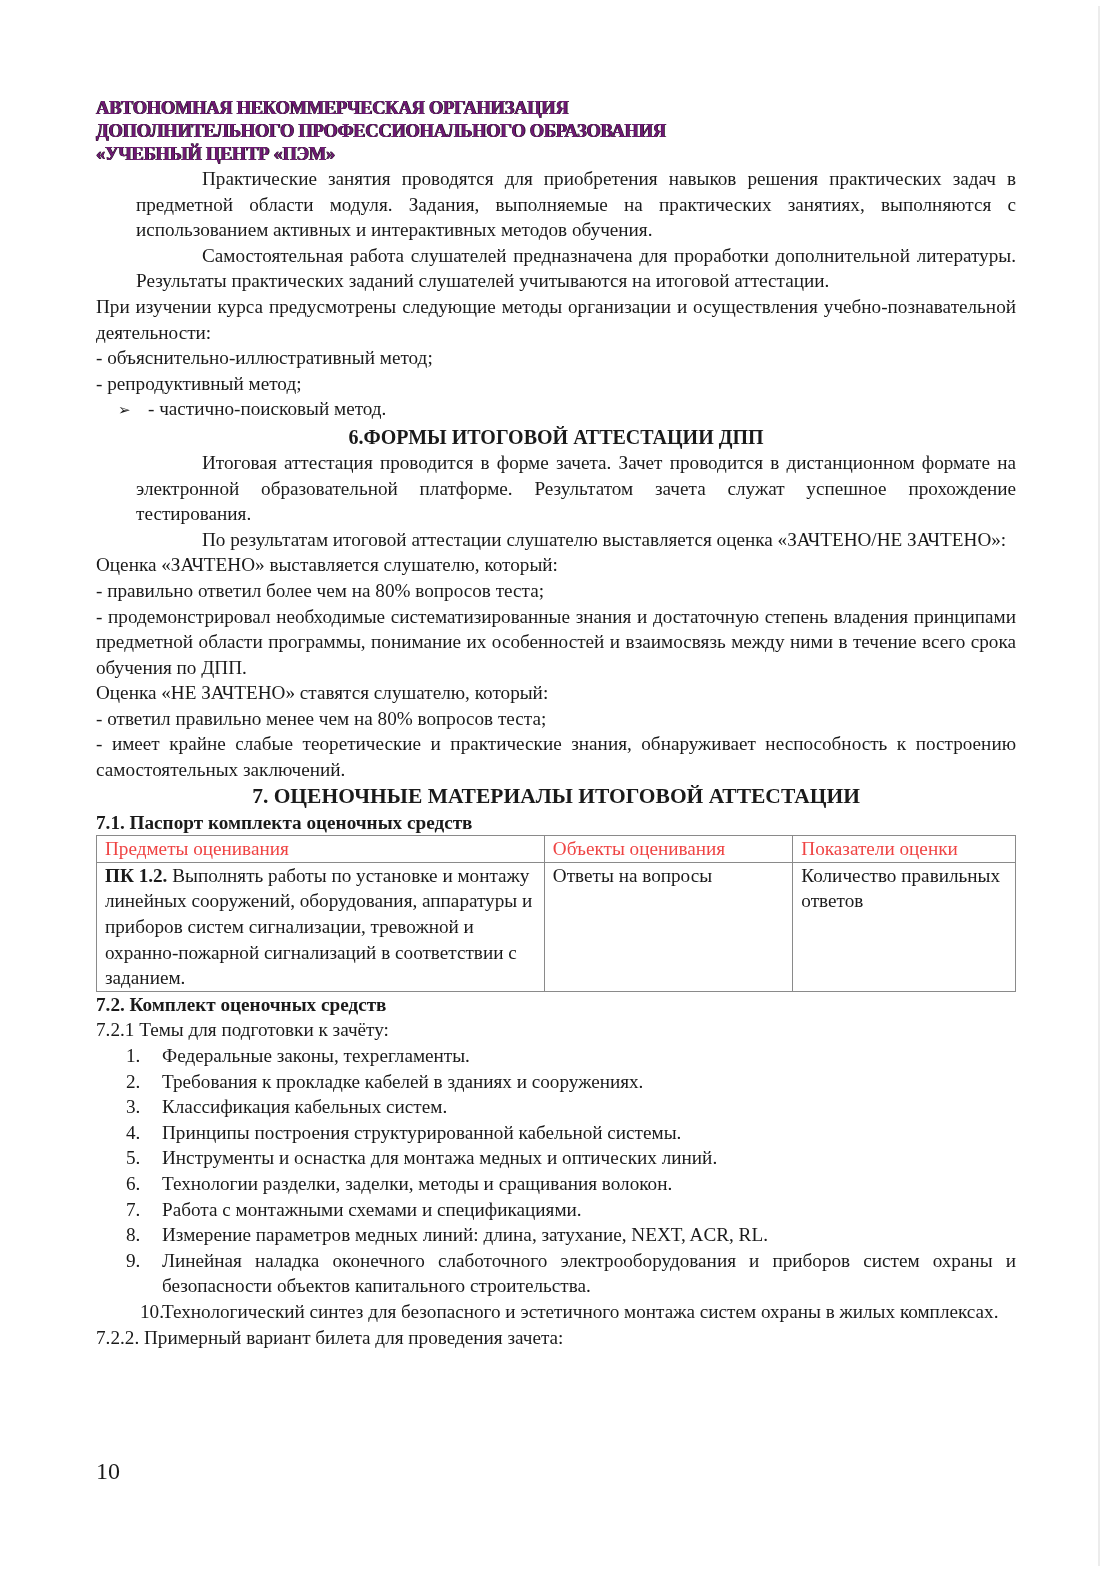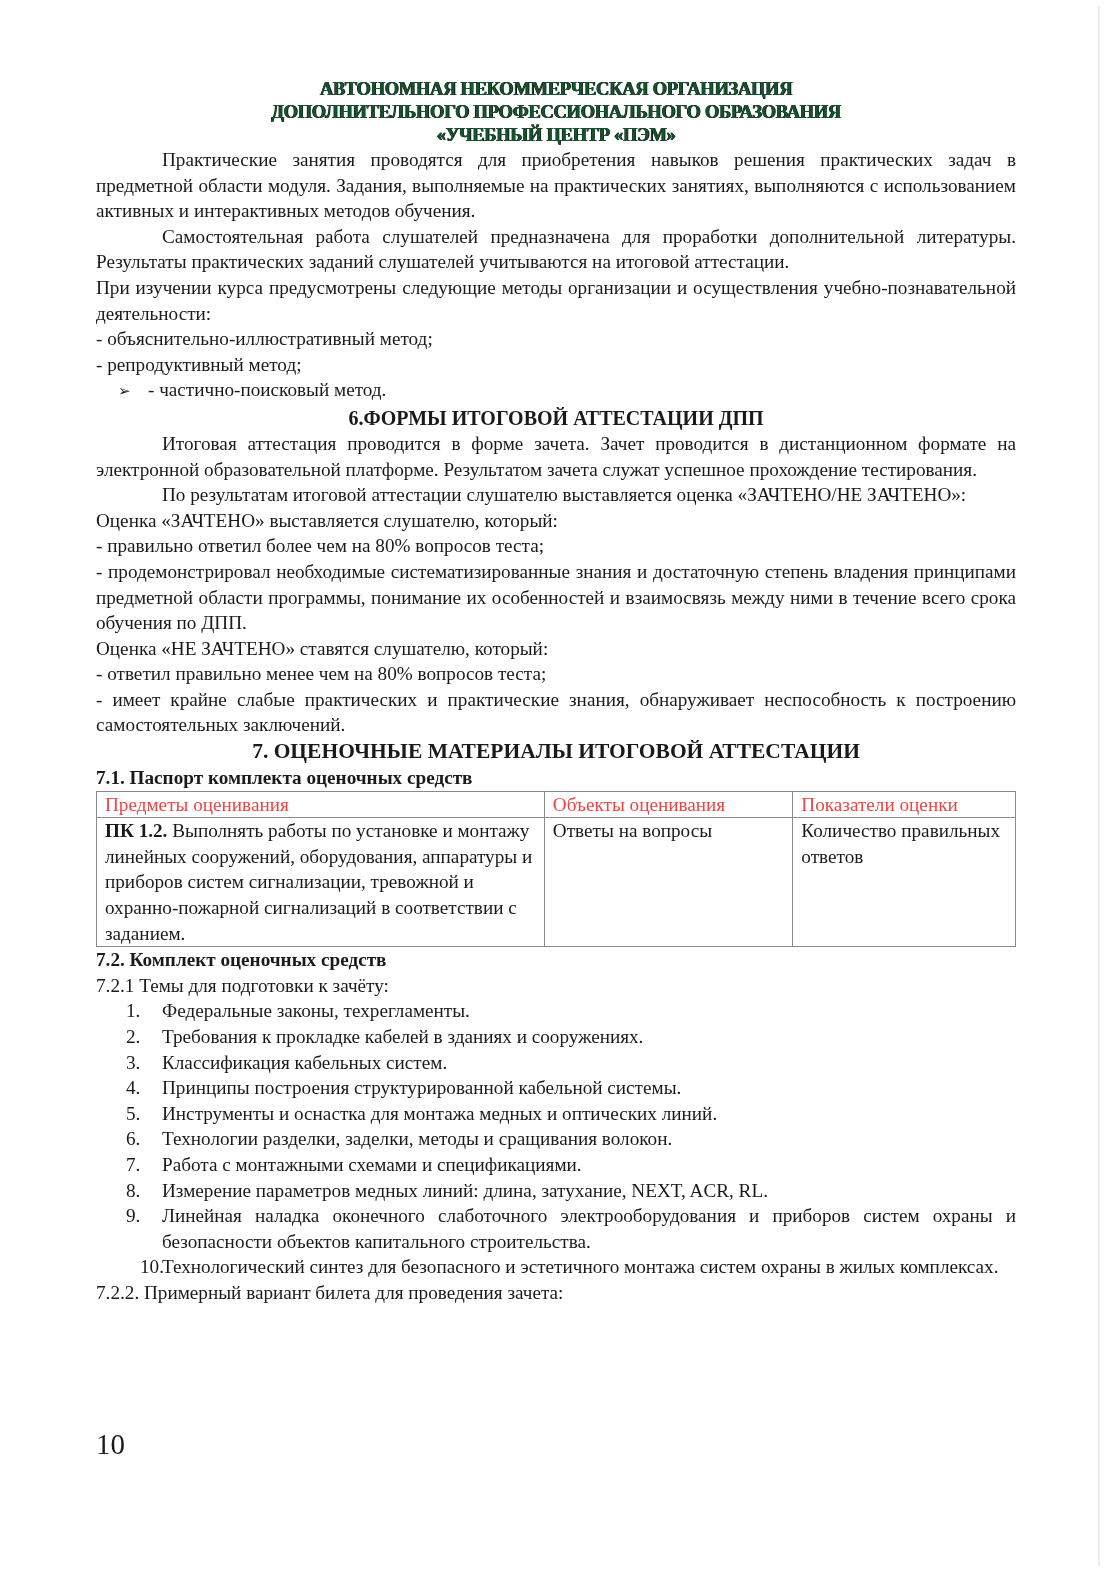--- a/index.html
+++ b/index.html
@@ -13,33 +13,33 @@
     }
     .edge-line {
       position: absolute; left: 1098px; top: 6px; width: 2px; height: 1560px;
       background: #ececec;
     }
     .page {
       position: absolute; left: 96px; top: 78px; width: 920px;
       font-size: 19.2px; line-height: 25.6px;
     }
     .org-header {
-      text-align: center;
       font-family: "Liberation Serif", "DejaVu Serif", serif;
       font-weight: 900;
       font-size: 18.5px;
       line-height: 23px;
       letter-spacing: -0.3px;
-      color: #14532d;
+      color: #701a75;
       text-shadow: 0.6px 0 0 #111, -0.4px 0 0 #111;
       margin-bottom: 0;
+      margin-top: 19px;
     }
     .org-header .line { display: block; }
     p { margin: 0; text-align: justify; }
-    .indent { text-indent: 66px; }
+    .indent { text-indent: 66px; margin-left: 40px; }
     .section-title {
       text-align: center; font-weight: bold; font-size: 20px; line-height: 26px;
       margin: 0;
     }
     .section-title.big { font-size: 21.5px; line-height: 27px; }
     .sub-title { font-weight: bold; margin: 0; }
     .dash-item { margin: 0; }
     .arrow-item { margin: 0; padding-left: 22px; }
     .arrow-item .arrow { display: inline-block; width: 30px; font-family: "DejaVu Sans", sans-serif; font-size: 15px; }
     table.passport {
@@ -53,21 +53,21 @@
     table.passport th { color: #ef4444; }
     .col1 { width: 432px; }
     .col2 { width: 232px; margin-left: 8px; }
     .col3 { width: 206px; }
     .bold { font-weight: bold; }
     ol.topics { margin: 0; padding: 0; list-style: none; }
     ol.topics li { position: relative; padding-left: 66px; text-align: justify; }
     ol.topics li .num { position: absolute; left: 30px; width: 34px; text-align: left; }
     ol.topics li.wide .num { left: 44px; }
     .page-number {
-      position: absolute; left: 96px; top: 1428px; font-size: 29px;
+      position: absolute; left: 96px; top: 1458px; font-size: 24px;
       font-family: "Liberation Serif", serif; color: #1a1a1a;
     }
   </style>
 </head>
 <body>
 
 <div class="edge-line"></div>
 
 <div class="page">
 
@@ -87,21 +87,21 @@
   </div>
 
   <h2 class="section-title">6.ФОРМЫ ИТОГОВОЙ АТТЕСТАЦИИ ДПП</h2>
   <p class="indent">Итоговая аттестация проводится в форме зачета. Зачет проводится в дистанционном формате на электронной образовательной платформе. Результатом зачета служат успешное прохождение тестирования.</p>
   <p class="indent">По результатам итоговой аттестации слушателю выставляется оценка «ЗАЧТЕНО/НЕ ЗАЧТЕНО»:</p>
   <p>Оценка «ЗАЧТЕНО» выставляется слушателю, который:</p>
   <p>- правильно ответил более чем на 80% вопросов теста;</p>
   <p>- продемонстрировал необходимые систематизированные знания и достаточную степень владения принципами предметной области программы, понимание их особенностей и взаимосвязь между ними в течение всего срока обучения по ДПП.</p>
   <p>Оценка «НЕ ЗАЧТЕНО» ставятся слушателю, который:</p>
   <p>- ответил правильно менее чем на 80% вопросов теста;</p>
-  <p>- имеет крайне слабые практических и практические знания, обнаруживает неспособность к построению самостоятельных заключений.</p>
+  <p>- имеет крайне слабые теоретические и практические знания, обнаруживает неспособность к построению самостоятельных заключений.</p>
 
   <h2 class="section-title big">7. ОЦЕНОЧНЫЕ МАТЕРИАЛЫ ИТОГОВОЙ АТТЕСТАЦИИ</h2>
   <p class="sub-title">7.1. Паспорт комплекта оценочных средств</p>
 
   <table class="passport">
     <thead>
       <tr>
         <th class="col1">Предметы оценивания</th>
         <th class="col2">Объекты оценивания</th>
         <th class="col3">Показатели оценки</th>

